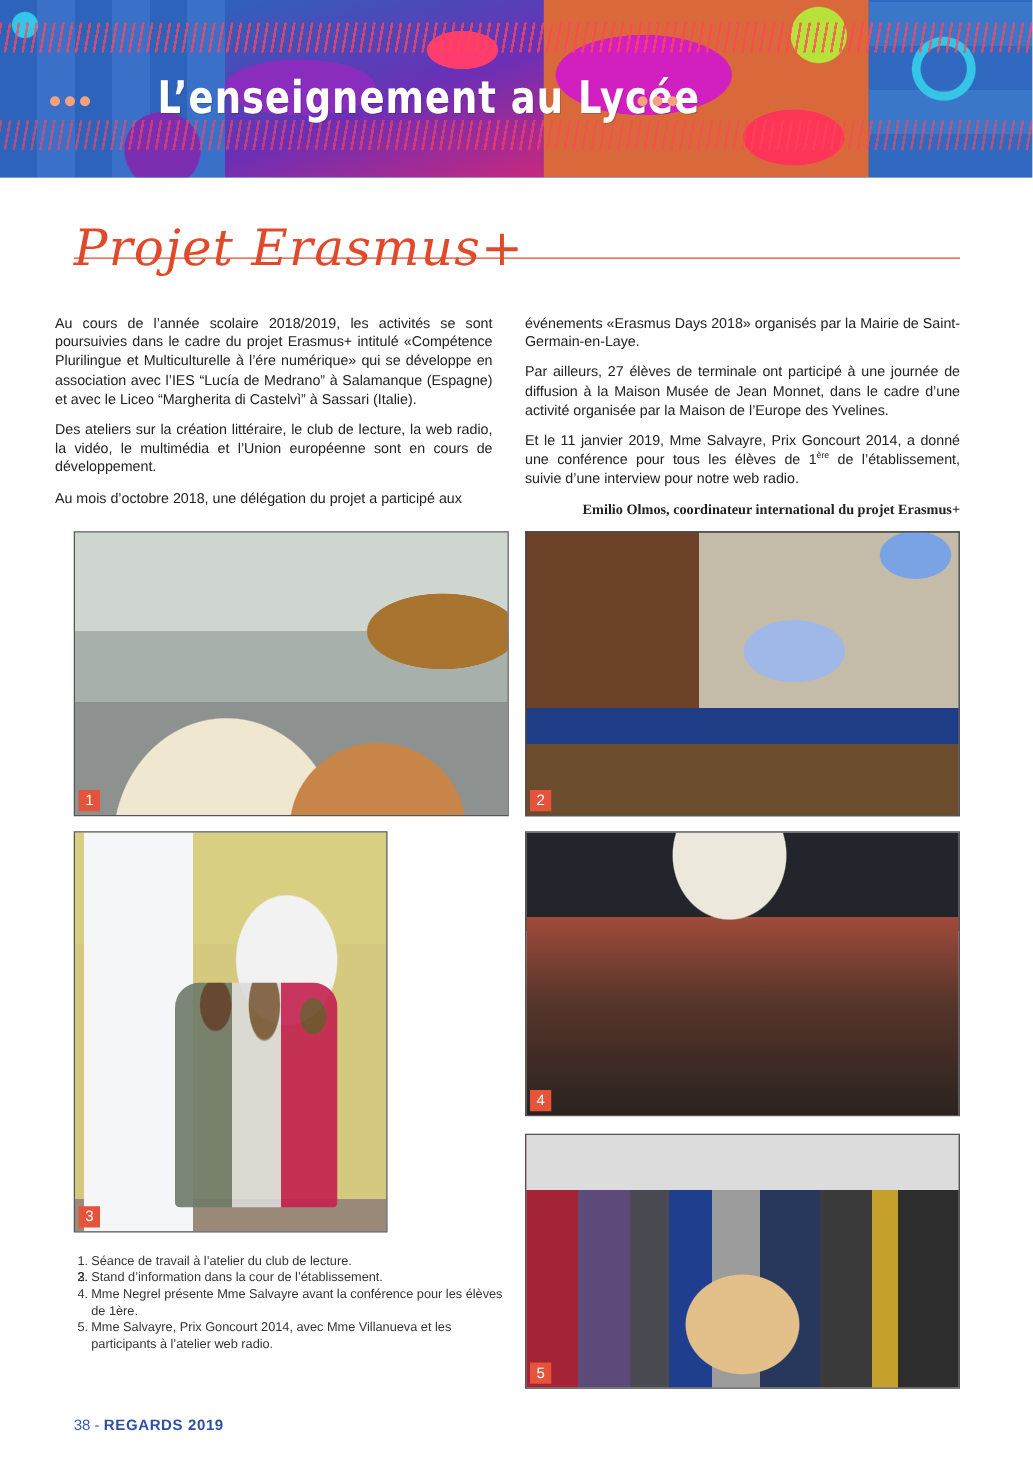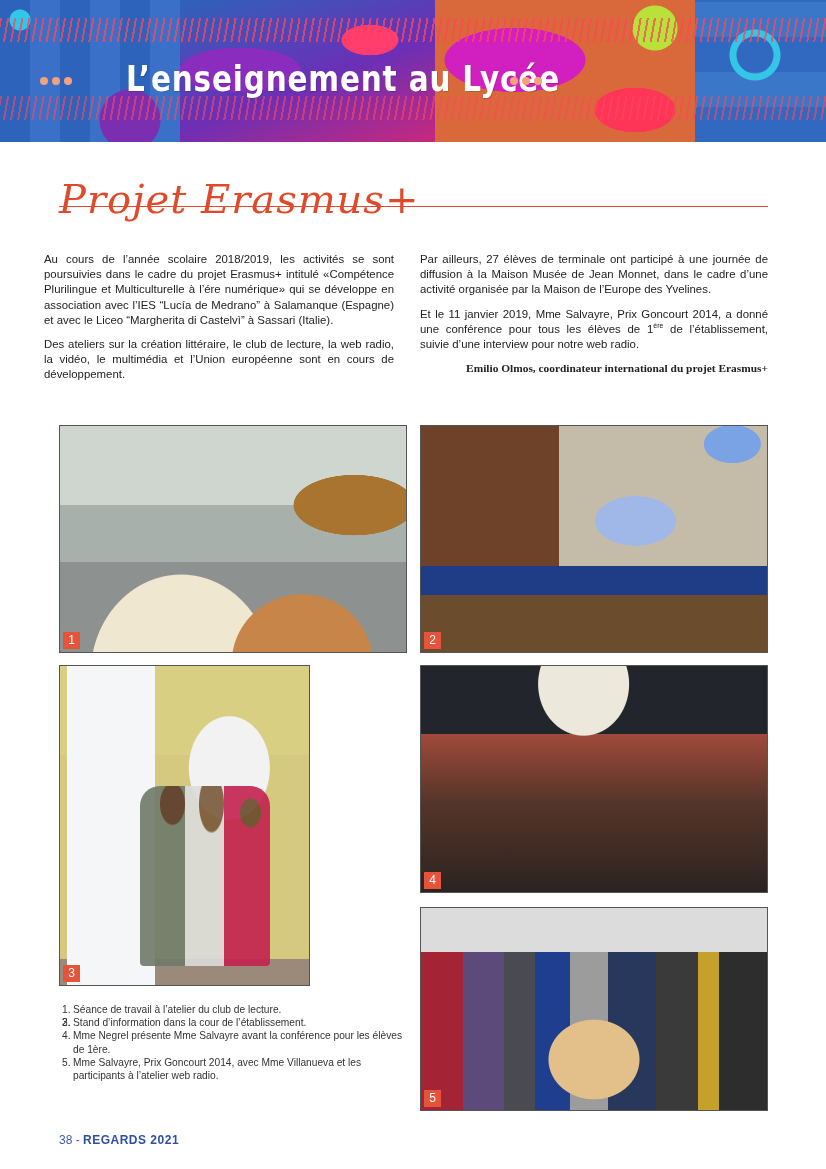--- a/index.html
+++ b/index.html
@@ -135,23 +135,25 @@
       <span></span>
     </div>
 </div>
 
 <div class="section-title">Projet Erasmus+</div>
 <div class="section-rule"></div>
 
 <div class="col left">
   <p>Au cours de l’année scolaire 2018/2019, les activités se sont poursuivies dans le cadre du projet Erasmus+ intitulé «Compétence Plurilingue et Multiculturelle à l’ére numérique» qui se développe en association avec l’IES “Lucía de Medrano” à Salamanque (Espagne) et avec le Liceo “Margherita di Castelvì” à Sassari (Italie).</p>
   <p>Des ateliers sur la création littéraire, le club de lecture, la web radio, la vidéo, le multimédia et l’Union européenne sont en cours de développement.</p>
+  <p>Au mois d’octobre 2018, une délégation du projet a participé aux</p>
 </div>
 
 <div class="col right">
+  <p>événements «Erasmus Days 2018» organisés par la Mairie de Saint-Germain-en-Laye.</p>
   <p>Par ailleurs, 27 élèves de terminale ont participé à une journée de diffusion à la Maison Musée de Jean Monnet, dans le cadre d’une activité organisée par la Maison de l’Europe des Yvelines.</p>
   <p><span>Et le 11 janvier 2019, Mme Salvayre, Prix Goncourt 2014, a donné une conférence pour tous les élèves de 1</span><sup>ère</sup><span> de l’établissement, suivie d’une interview pour notre web radio.</span></p>
   <p class="signature">Emilio Olmos, coordinateur international du projet Erasmus+</p>
 </div>
 
 <div class="photo" id="photo-1">
   <div class="badge">1</div>
 </div>
 <div class="photo" id="photo-2">
   <div class="badge">2</div>
@@ -170,14 +172,14 @@
 <ul class="captions">
   <li><span class="num">1.</span><span>Séance de travail à l’atelier du club de lecture.</span></li>
   <li><span class="num">2.</span></li>
   <li><span class="num">3.</span><span>Stand d’information dans la cour de l’établissement.</span></li>
   <li><span class="num">4.</span><span>Mme Negrel présente Mme Salvayre avant la conférence pour les élèves de 1ère.</span></li>
   <li><span class="num">5.</span><span>Mme Salvayre, Prix Goncourt 2014, avec Mme Villanueva et les participants à l’atelier web radio.</span></li>
 </ul>
 
 <div class="footer">
   <span>38 -</span>
-  <span class="pub">REGARDS 2021</span>
+  <span class="pub">REGARDS 2019</span>
 </div>
 
 </body></html>

